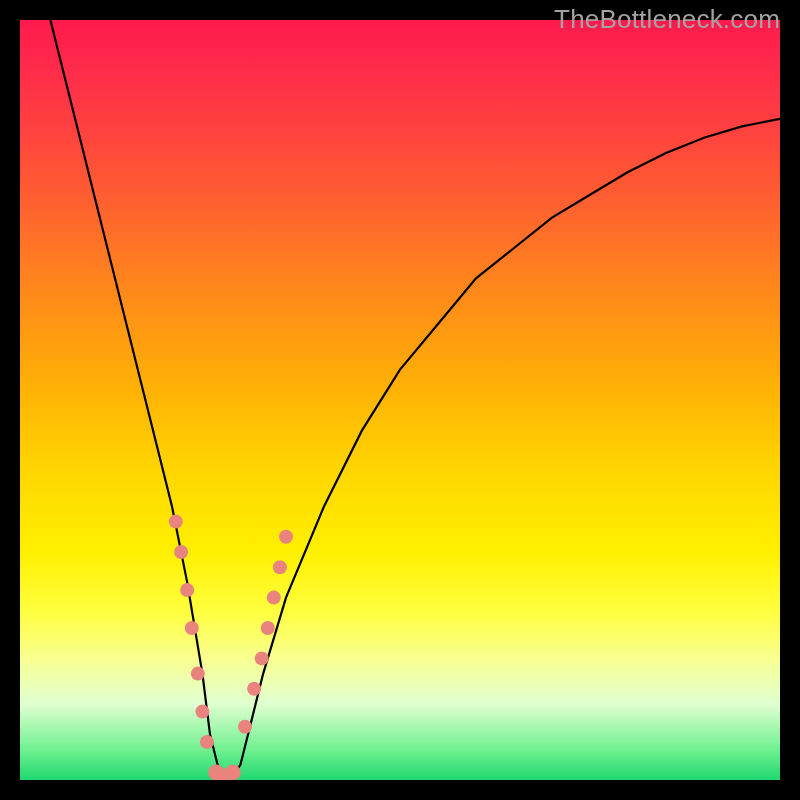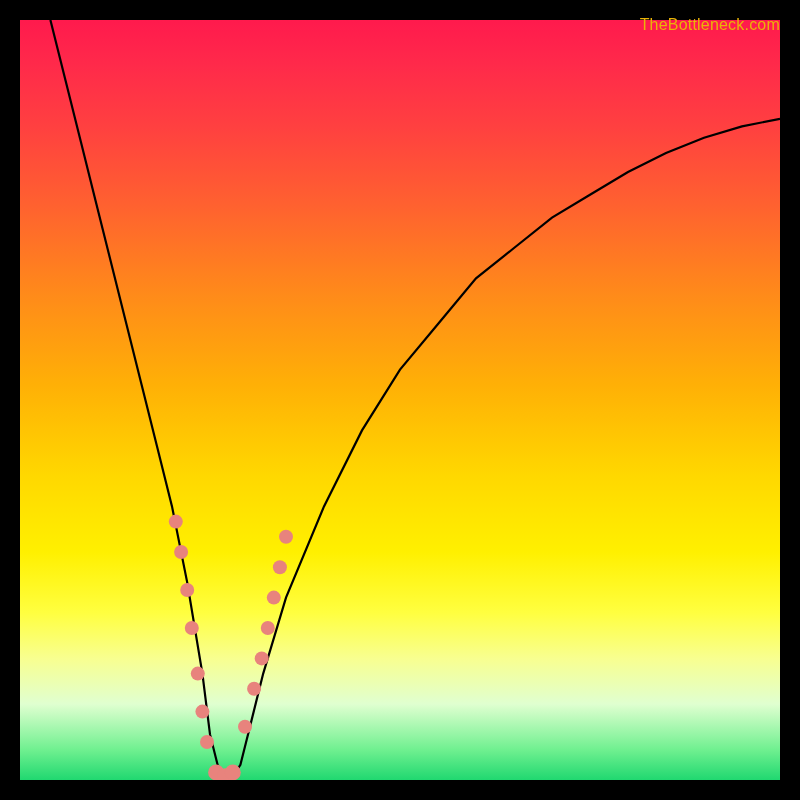--- a/index.html
+++ b/index.html
@@ -37,24 +37,24 @@
       #fff000 70%,
       #ffff40 78%,
       #f8ff90 84%,
       #e0ffd0 90%,
       #70f090 96%,
       #20d870 100%
     );
   }
   .watermark {
     position: absolute;
-    top: 16px;
+    top: 4px;
     right: 20px;
-    color: #eab308;
-    font-size: 16px;
+    color: #a3a3a3;
+    font-size: 26px;
     font-weight: 400;
     letter-spacing: 0.2px;
     z-index: 10;
   }
   svg.curve {
     position: absolute;
     top: 0;
     left: 0;
     width: 760px;
     height: 760px;

